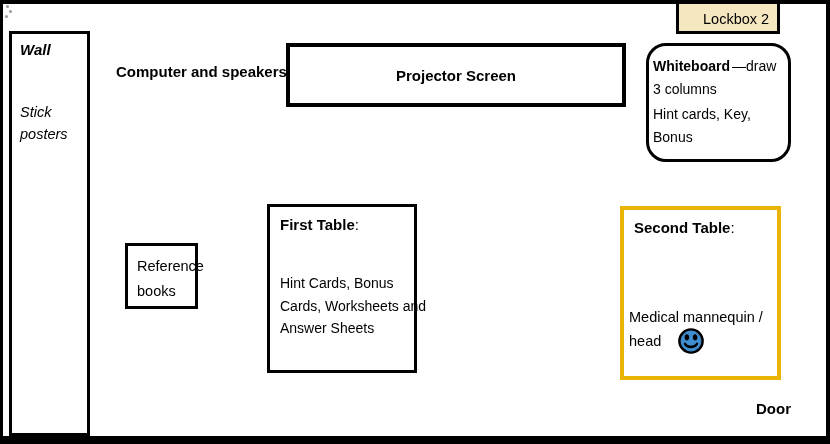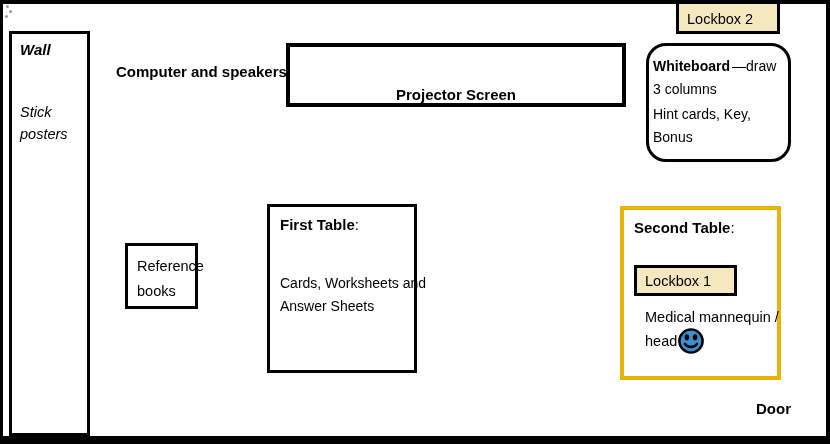--- a/index.html
+++ b/index.html
@@ -39,30 +39,30 @@
   
   .computer { left:113px; top:59px; font-weight:bold; white-space:nowrap; }
   .door     { left:753px; top:396px; font-weight:bold; white-space:nowrap; }
 
   
   .lockbox {
     position:absolute; box-sizing:border-box;
     background:var(--lockbox-fill, #F5E7C0);
     border:3px solid var(--outline, #000);
     display:flex; align-items:center;
-    padding-left:8px; font-size:14.5px; white-space:nowrap;
+    padding-left:24px; font-size:14.5px; white-space:nowrap;
   }
   .lb3 { left:119px; top:83px;  width:104px; height:30px; }
   .lb2 { left:673px; top:-4px;  width:104px; height:34px; padding-top:3px; }
 
   
   .projector {
     left:283px; top:39px; width:340px; height:64px;
     box-sizing:border-box; border:4px solid #000;
-    display:flex; align-items:flex-end; justify-content:center;
+    display:flex; align-items:center; justify-content:center;
     font-weight:bold;
   }
 
   
   .whiteboard {
     left:643px; top:39px; width:145px; height:119px;
     box-sizing:border-box; border:3px solid #000; border-radius:20px;
     padding:9px 0 0 4px; line-height:23px; font-size:14px;
   }
   .wb-suffix { margin-left:2px; }
@@ -83,21 +83,21 @@
   }
   .tbl-body { margin-top:39px; line-height:22.5px; font-size:14px; white-space:nowrap; }
 
   
   .second-table {
     left:617px; top:202px; width:161px; height:174px;
     box-sizing:border-box; border:4px solid #eab308;
     padding:9px 0 0 10px;
   }
   .lb1 { left:10px; top:55px; width:103px; height:31px; }
-  .med { position:absolute; left:21px; top:95px; line-height:24px; font-size:14.5px; white-space:nowrap; }
+  .med { position:absolute; left:5px; top:95px; line-height:24px; font-size:14.5px; white-space:nowrap; }
   .smiley { position:absolute; left:52px; top:116px; }
   .smiley-body { fill:var(--smiley-blue, #3E8ED0); stroke:#000; stroke-width:2.6px; }
 </style>
 </head>
 <body>
 
 <div class="canvas">
 
   <div class="dots">
       <i></i>
@@ -134,31 +134,29 @@
   <div class="refbooks abs">
     <div>Reference</div>
     <div>books</div>
   </div>
 
   <div class="first-table abs">
     <div class="nowrap">
       <span class="bold">First Table</span><span>:</span>
     </div>
     <div class="tbl-body">
+      <div>Hint Cards, Bonus</div>
       <div>Cards, Worksheets and</div>
       <div>Answer Sheets</div>
     </div>
   </div>
 
   <div class="second-table abs">
     <div class="nowrap">
       <span class="bold">Second Table</span><span>:</span>
-    </div>
-    <div class="lockbox lb1">
-      <span>Lockbox 1</span>
     </div>
     <div class="med">
       <div>Medical mannequin /</div>
       <div>head</div>
     </div>
     <svg class="smiley" width="30" height="30" viewBox="-16 -16 32 32" aria-hidden="true">
       <circle class="smiley-body" cx="0" cy="0" r="12.4"></circle>
       <ellipse cx="-4.4" cy="-4" rx="2.4" ry="3.3" fill="#000"></ellipse>
       <ellipse cx="4.4" cy="-4" rx="2.4" ry="3.3" fill="#000"></ellipse>
       <path d="M -6.4 3 C -3.4 7.6 3.4 7.6 6.4 3" fill="none" stroke="#000" stroke-width="2.6" stroke-linecap="round"></path>

